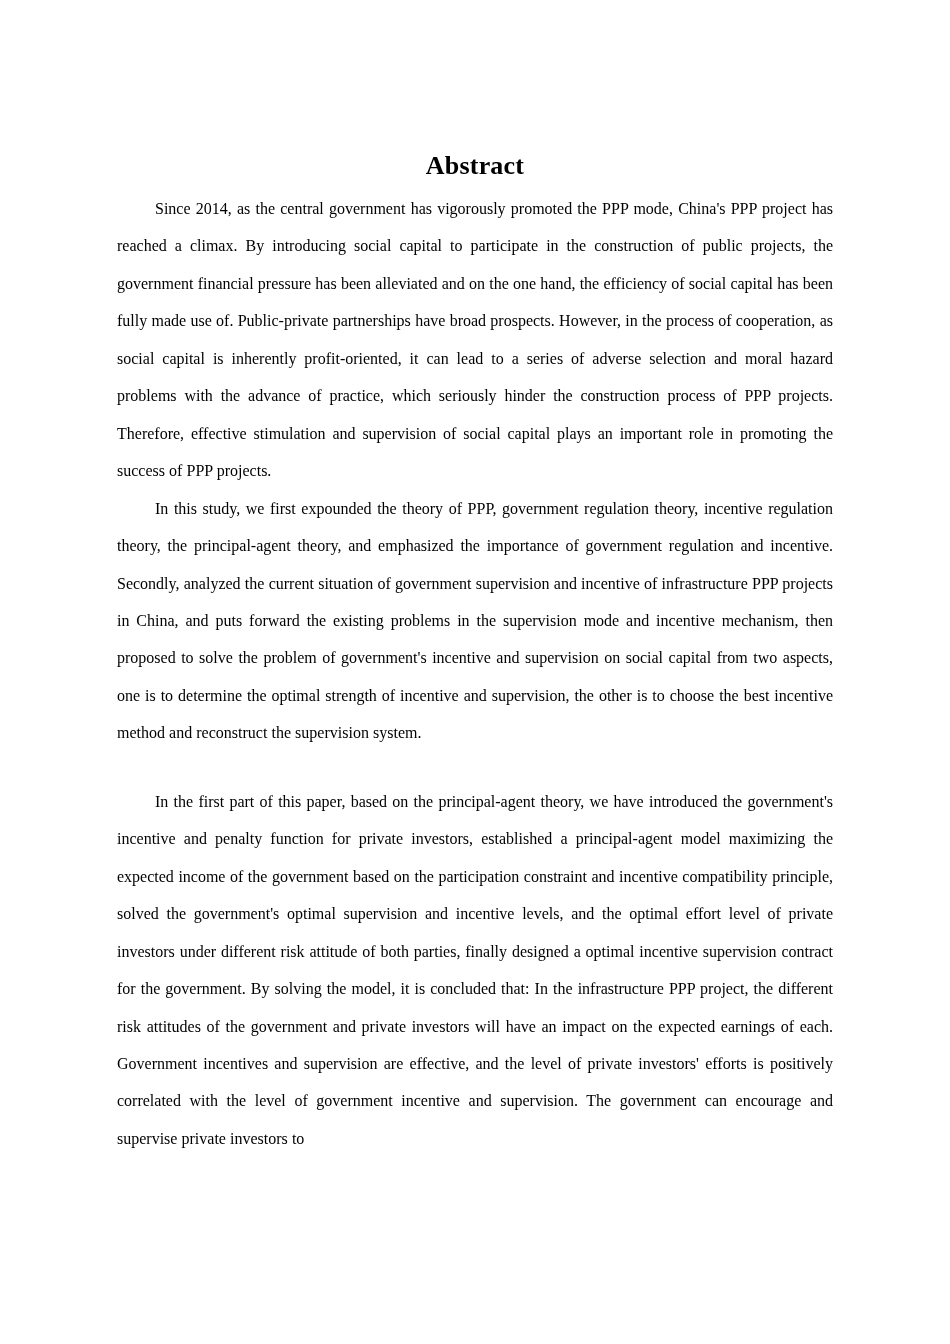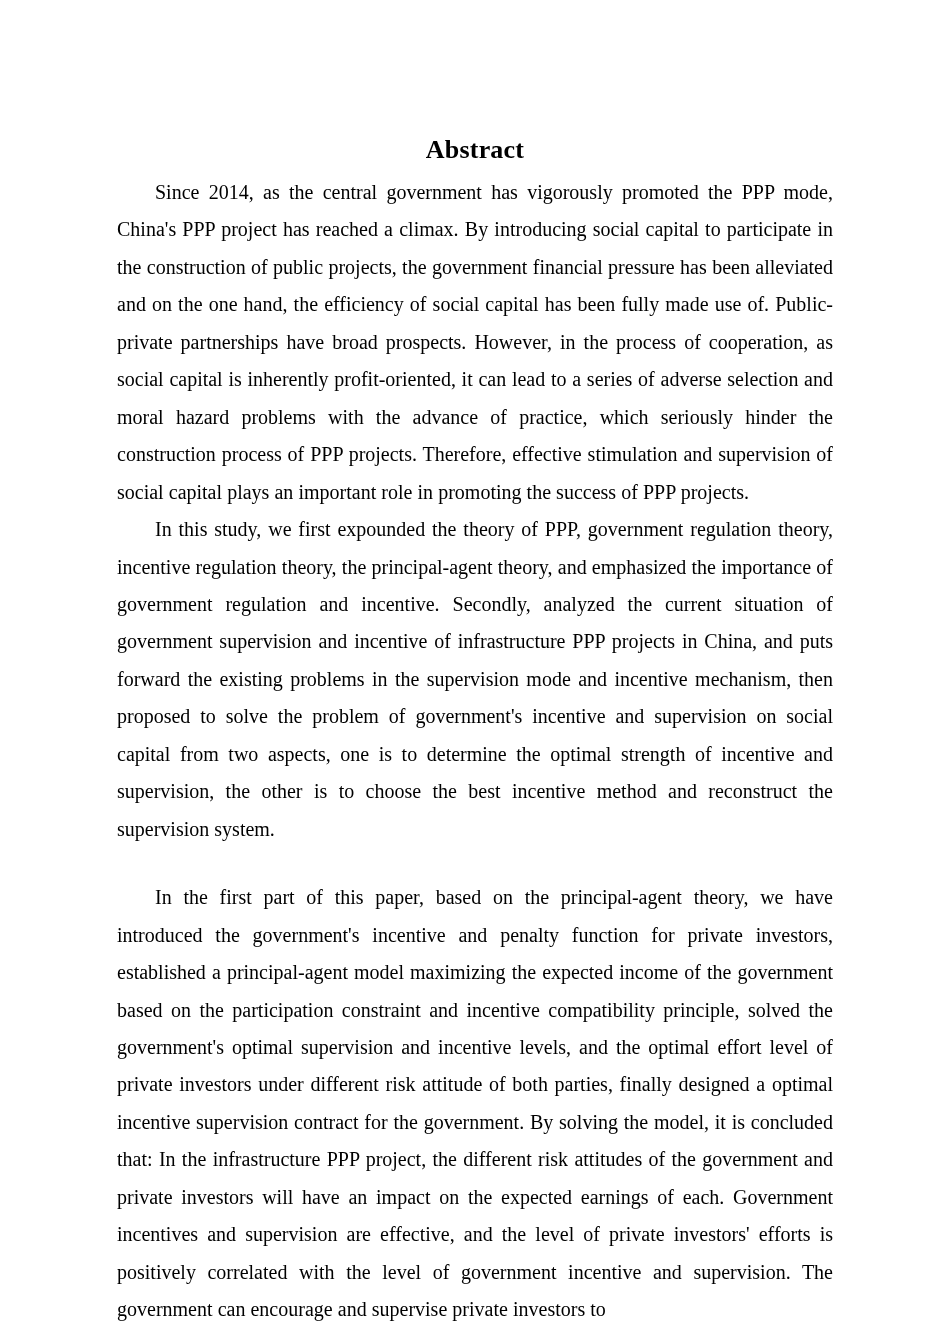--- a/index.html
+++ b/index.html
@@ -17,33 +17,33 @@
   .page {
     position: relative;
     width: 950px;
     height: 1344px;
     background: #ffffff;
     overflow: hidden;
   }
   .content {
     position: absolute;
     left: 117px;
-    top: 128px;
+    top: 144px;
     width: 716px;
   }
   .doc-title {
     font-size: 26px;
     font-weight: bold;
     text-align: center;
     line-height: 44px;
     margin: 0 0 2px 0;
     letter-spacing: 0.2px;
   }
   .para {
-    font-size: 20px;
+    font-size: 16px;
     line-height: 37.45px;
     text-align: justify;
     text-justify: inter-word;
     text-indent: 38px;
     margin: 0;
     hyphens: none;
     word-spacing: 0.1px;
   }
   .para:last-child {
     text-align: justify;

